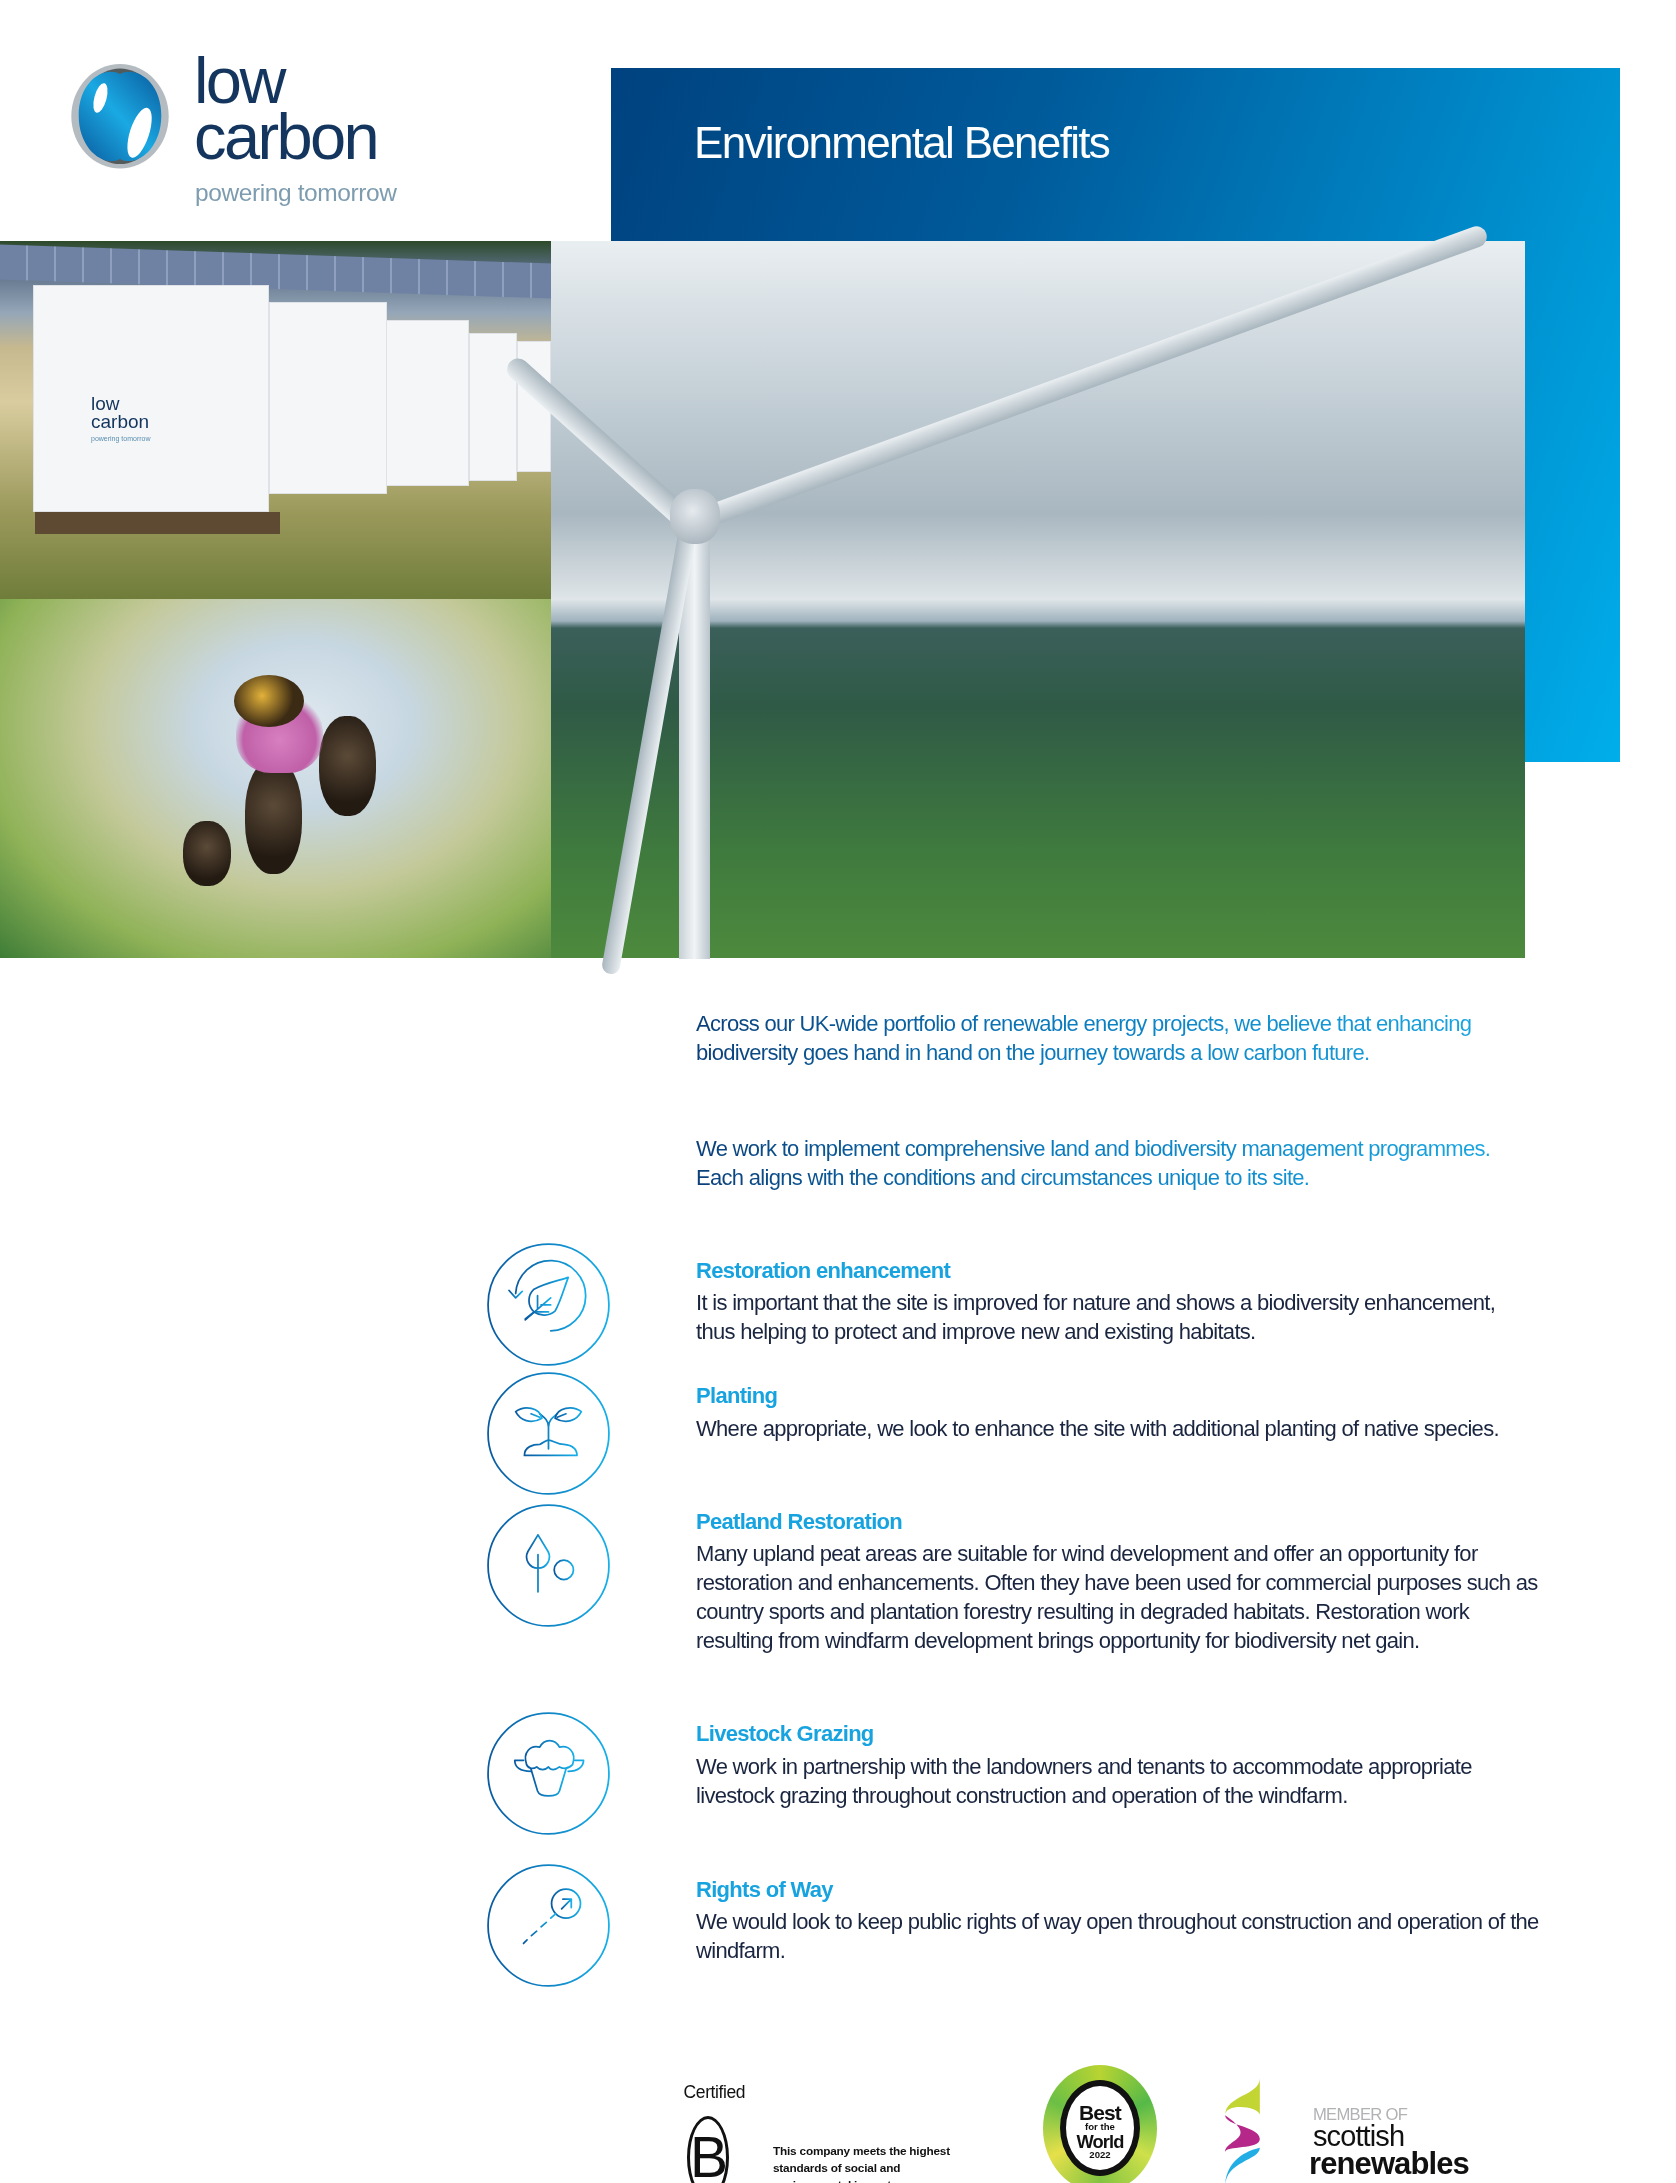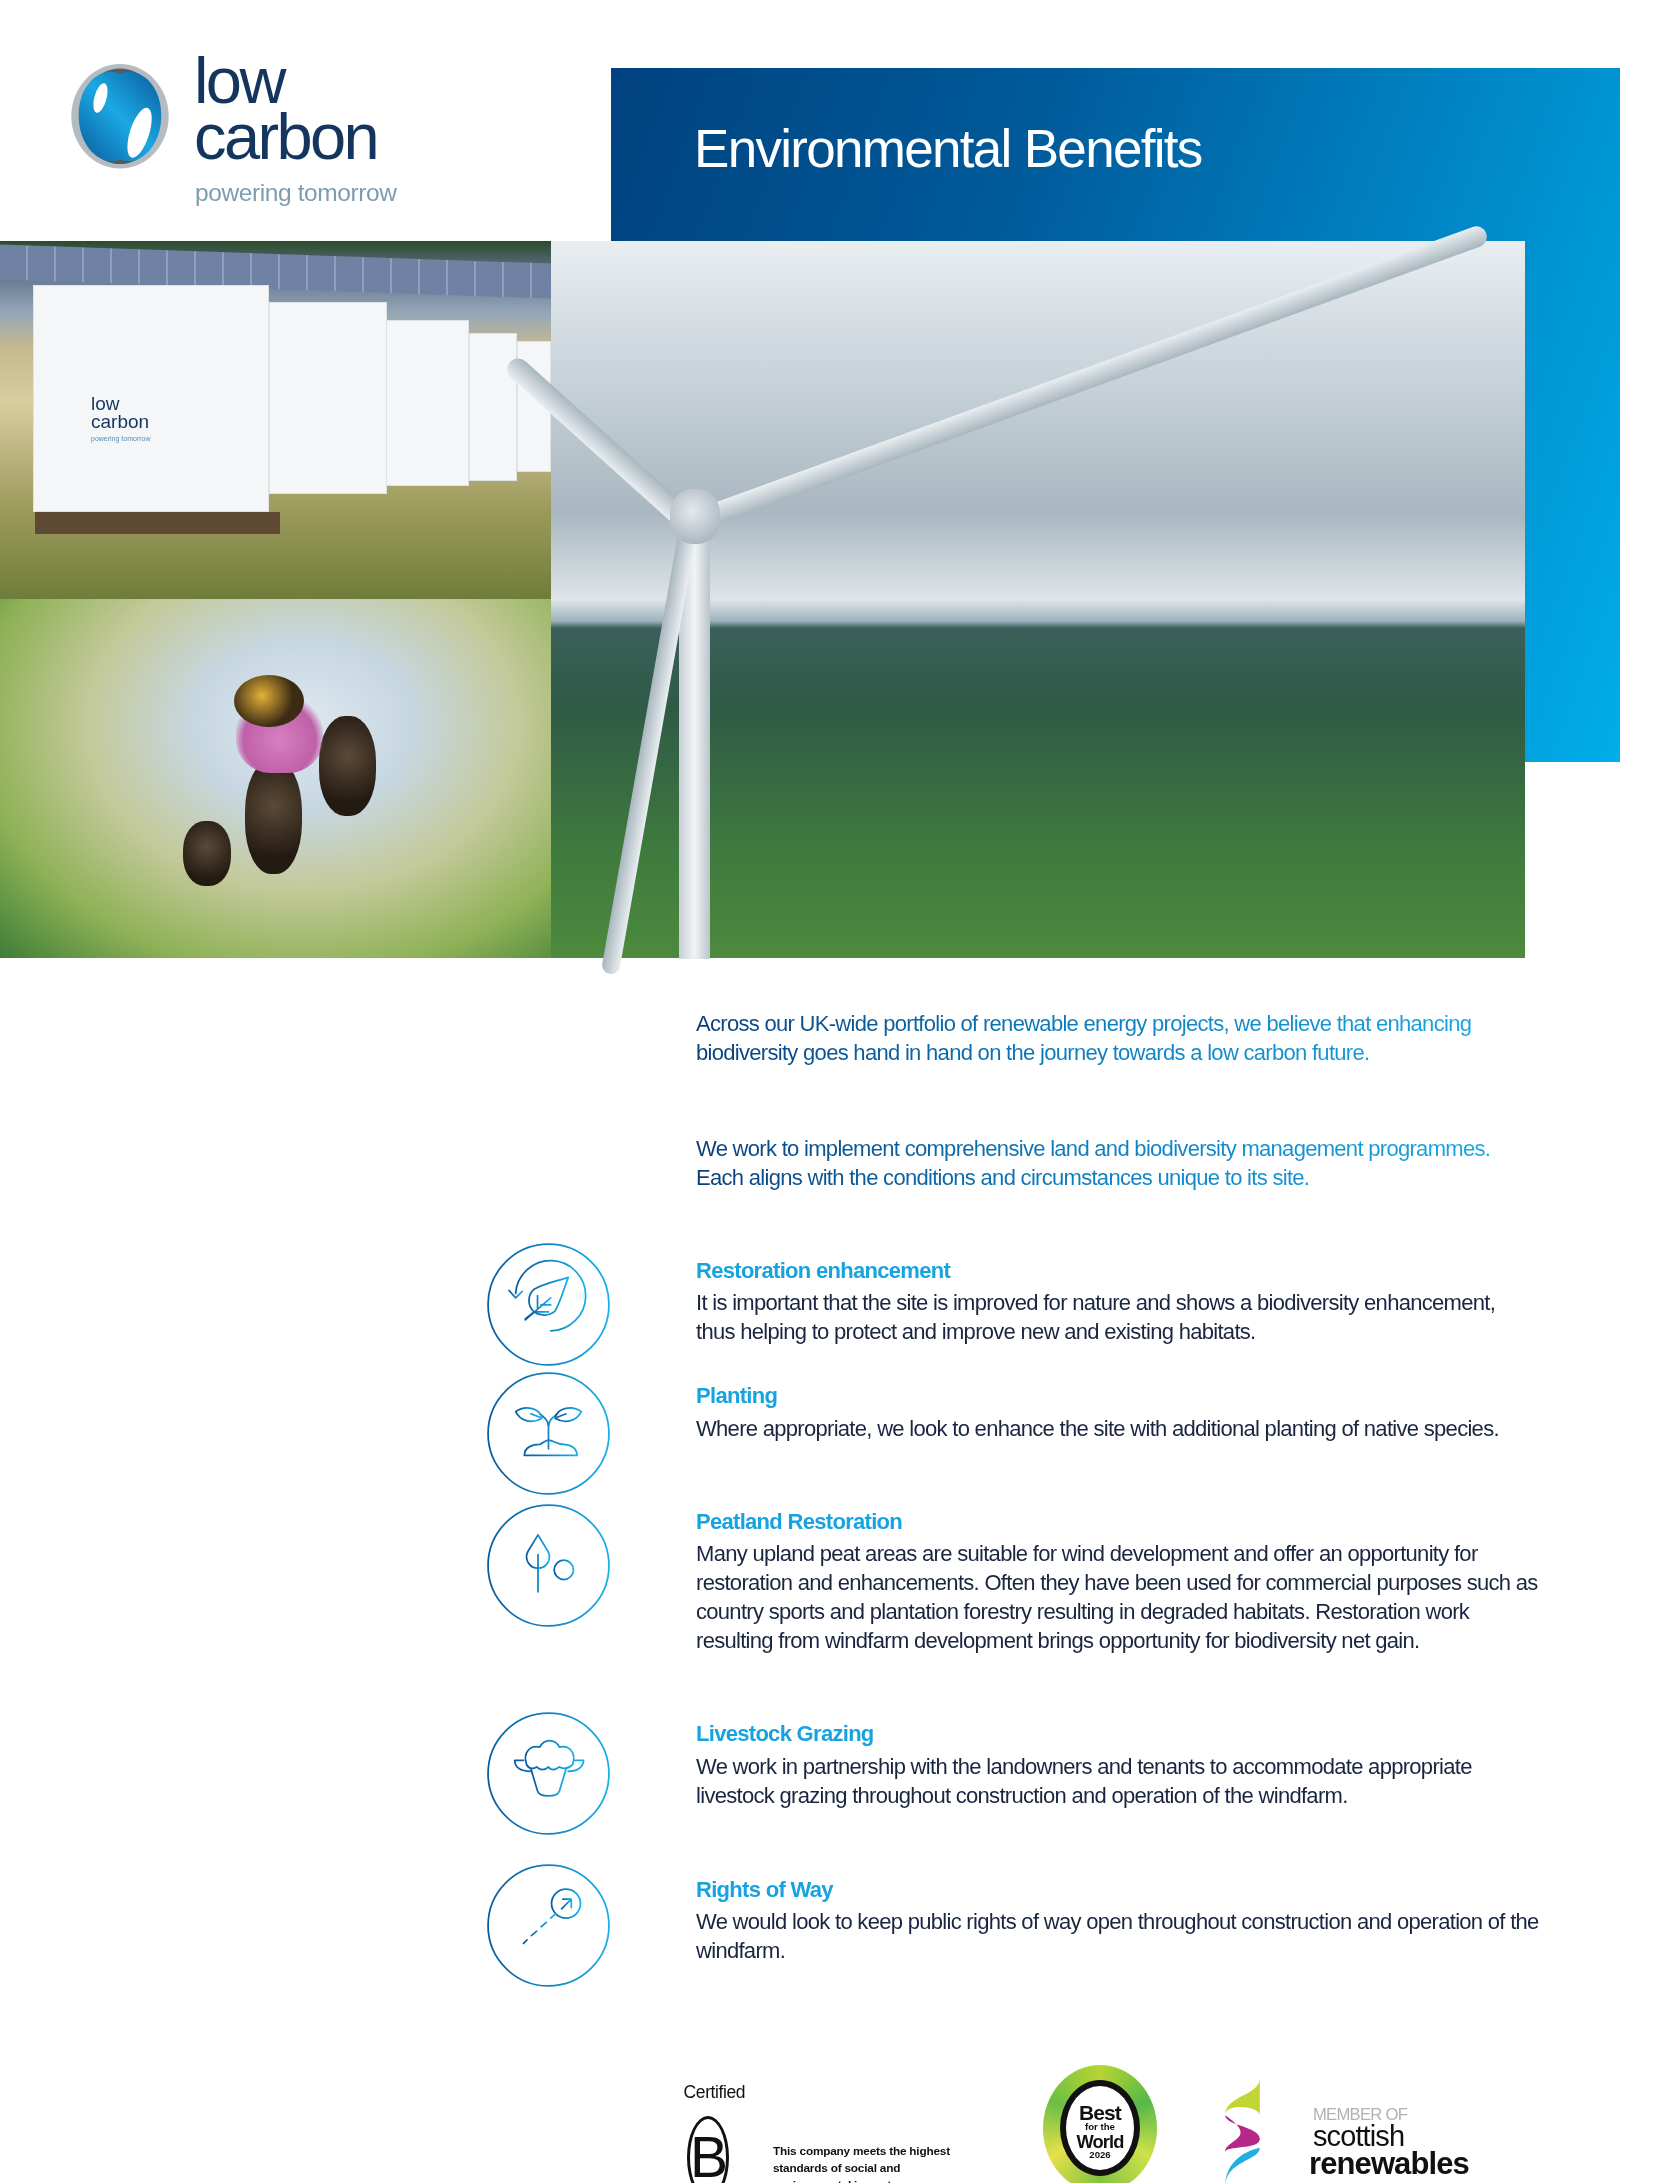--- a/index.html
+++ b/index.html
@@ -8,21 +8,21 @@
 
   
   .logo { position: absolute; left: 70px; top: 61px; width: 358px; height: 148px; }
   .logo-mark { position: absolute; left: 0; top: 2.2px; width: 100px; height: 107px; }
   .logo-word { position: absolute; left: 124px; top: -7.9px; font-size: 65px; line-height: 56px; font-weight: 500; color: #14365e; letter-spacing: -2.6px; }
   .logo-tag { position: absolute; left: 125px; top: 118px; font-size: 24.5px; color: #7d9cb0; letter-spacing: -0.4px; white-space: nowrap; }
 
   
   .header-block { position: absolute; left: 611px; top: 68px; width: 1009px; height: 694px;
     background: linear-gradient(110deg, #00427f 0%, #005a9a 35%, #0086c6 70%, #00aeea 100%); }
-  .header-title { position: absolute; left: 694px; top: 118px; font-size: 53px; font-weight: 300; color: #ffffff; letter-spacing: -1.7px; white-space: nowrap; }
+  .header-title { position: absolute; left: 694px; top: 118px; font-size: 44px; font-weight: 300; color: #ffffff; letter-spacing: -1.7px; white-space: nowrap; }
 
   
   .photo { position: absolute; overflow: hidden; }
   .photo-hives { left: 0; top: 241px; width: 551px; height: 358px;
     background: linear-gradient(180deg, #2d4a2a 0%, #5b6f86 8%, #95a6b8 20%, #c7b98f 30%, #d9cc9f 45%, #9c9a5c 75%, #6f7d3a 100%); }
   .photo-bee { left: 0; top: 599px; width: 551px; height: 359px;
     background: radial-gradient(ellipse at 55% 35%, #dfe8ef 0%, #c7d7e2 25%, #c4c99a 50%, #8fb257 75%, #3e7d37 100%); }
   .photo-wind { left: 551px; top: 241px; width: 974px; height: 717px;
     background: linear-gradient(180deg, #e9eef1 0%, #c6d1d8 20%, #a9b7c0 38%, #dfe5e8 50%, #9fb2bd 53%, #3b5f5a 54%, #2f5a46 65%, #3f7a3e 85%, #4d8a3d 100%); }
 
@@ -212,21 +212,21 @@
   <div class="bcorp-claim">This company meets the highest standards of social and environmental impact</div>
 
 </div>
 
 <div class="bftw">
   <div class="bftw-seal">
     <div class="bftw-inner">
       <span class="bftw-best">Best</span>
       <span class="bftw-for">for the</span>
       <span class="bftw-world">World</span>
-      <span class="bftw-year">2026</span>
+      <span class="bftw-year">2022</span>
     </div>
   </div>
 
 </div>
 
 <div class="sr">
   <svg class="sr-mark" viewBox="0 0 90 250">
     <path d="M85 0 C 85 40 5 40 5 85 C 5 55 85 65 85 85 Z" fill="#c2d532"></path>
     <path d="M5 85 C 5 110 85 110 85 140 C 85 165 5 155 5 170 C 5 140 85 140 5 85 Z" fill="#b5288a"></path>
     <path d="M85 160 C 85 190 5 190 5 250 C 5 200 40 170 85 160 Z" fill="#22aee5"></path>

